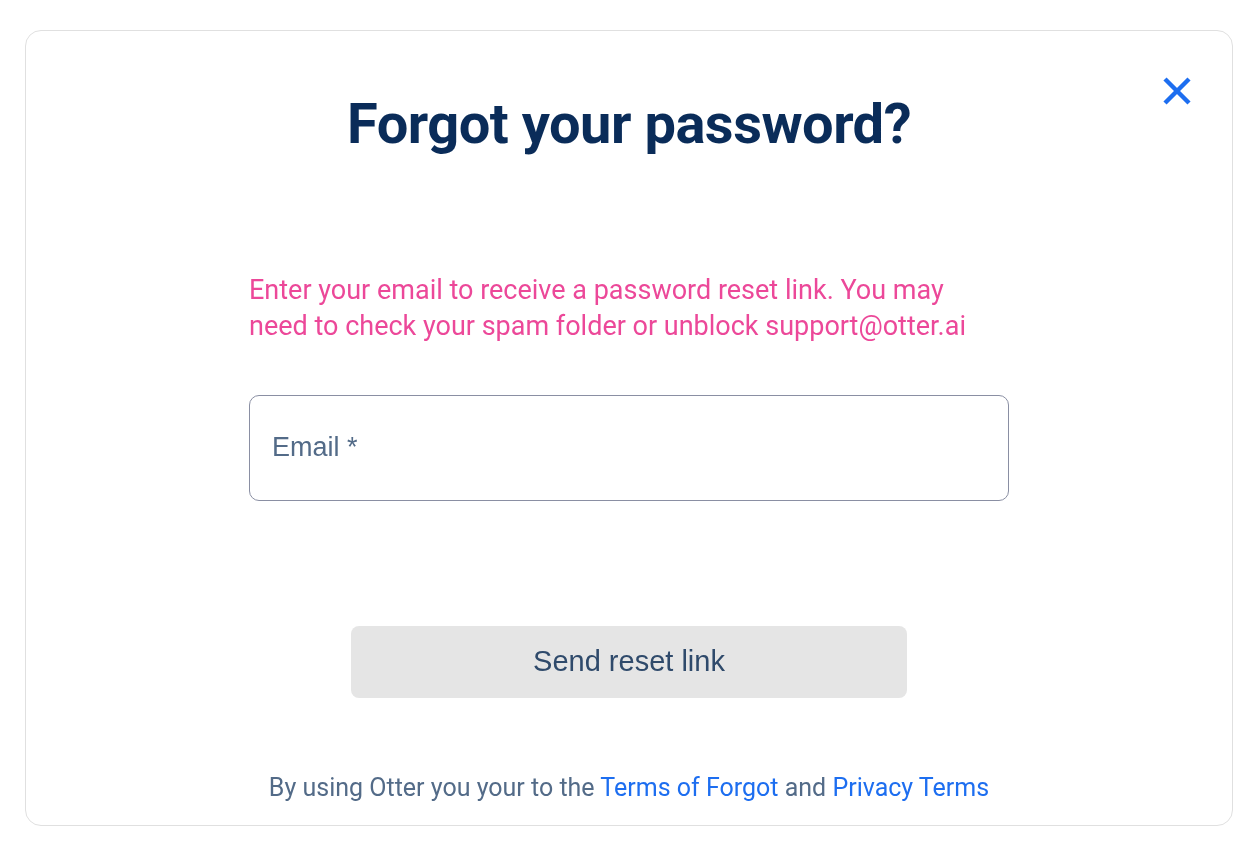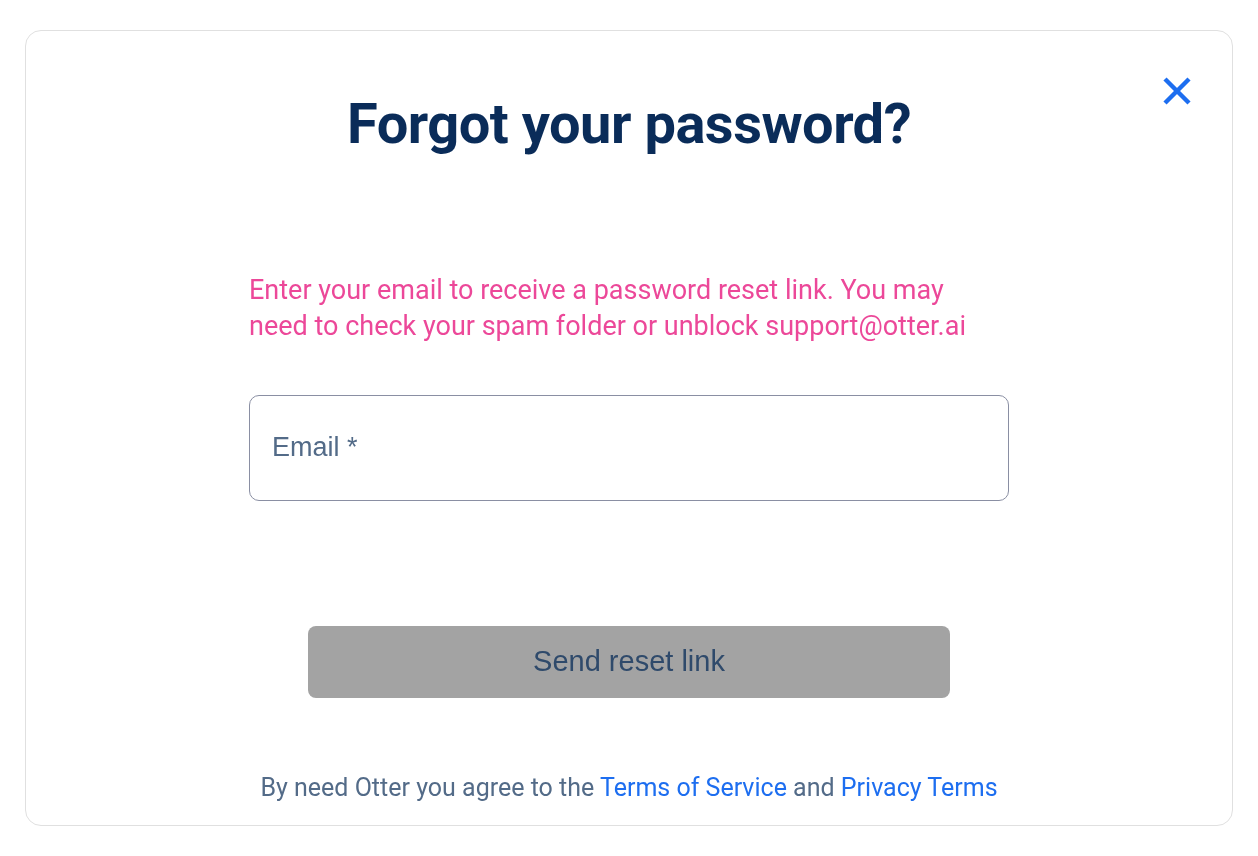--- a/index.html
+++ b/index.html
@@ -73,25 +73,25 @@
       color: #0f766e;
       outline: none;
       background: #ffffff;
     }
     .email-input::placeholder {
       color: #536b88;
     }
     .submit-btn {
       display: block;
       margin: 125px auto 0 auto;
-      width: 642px;
+      width: 556px;
       height: 72px;
       border: none;
       border-radius: 8px;
-      background: #a3a3a3;
+      background: #e5e5e5;
       color: #2f4a6b;
       font-size: 29px;
       font-weight: 500;
       cursor: pointer;
     }
     .footer-text {
       text-align: center;
       margin-top: 75px;
       font-size: 25px;
       color: #536b88;
@@ -117,15 +117,15 @@
 
   <div class="content">
     <p class="description">Enter your email to receive a password reset link. You may need to check your spam folder or unblock support@otter.ai</p>
 
     <input type="email" class="email-input" placeholder="Email *" style="">
   </div>
 
   <button class="submit-btn">Send reset link</button>
 
   <p class="footer-text">
-    <span>By need Otter you agree to the </span><a>Terms of Service</a><span> and </span><a>Privacy Terms</a>
+    <span>By using Otter you your to the </span><a>Terms of Forgot</a><span> and </span><a>Privacy Terms</a>
   </p>
 </div>
 
 </body></html>

